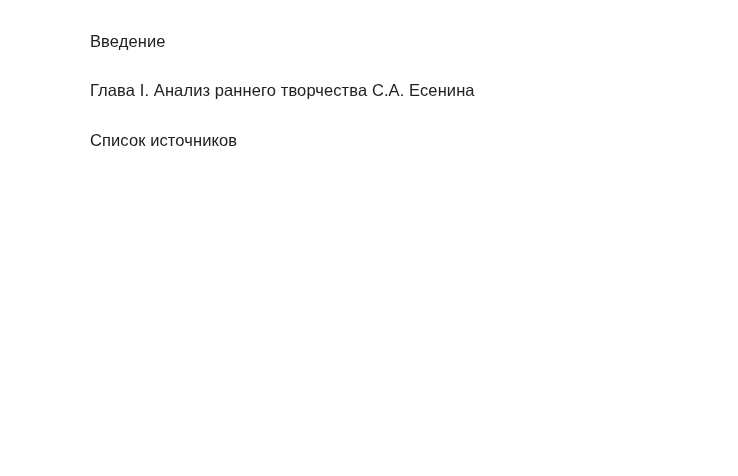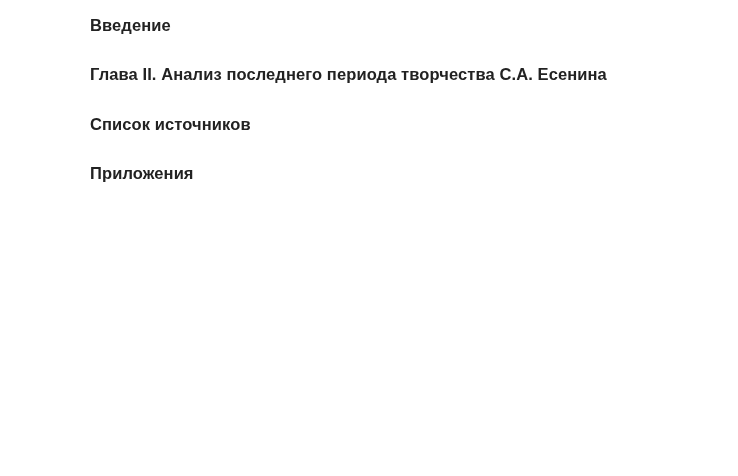--- a/index.html
+++ b/index.html
@@ -12,22 +12,21 @@
     height: 476px;
     font-family: "Liberation Sans", sans-serif;
     color: #202124;
     overflow: hidden;
   }
   .doc {
     position: relative;
     width: 736px;
     height: 476px;
     box-sizing: border-box;
-    padding: 14px 90px 0 90px;
-    font-weight: bold;
+    padding: 30px 90px 0 90px;
   }
   .para {
     font-size: 16.5px;
     line-height: 1.42;
     color: #222222;
     margin: 0 0 26px 0;
     letter-spacing: 0.1px;
     max-width: 540px;
     position: relative;
   }
@@ -42,28 +41,25 @@
 </style>
 </head>
 <body>
 
 <div class="doc">
 
   <p class="para">
     <span>Введение</span>
   </p>
 
+  <p class="para">
+    <span>Глава I. Анализ раннего творчества С.А. Есенина</span>
+  </p>
 
-  <p class="para">
-    <span>Глава II. Анализ последнего периода творчества С.А. Есенина</span>
-  </p>
 
 
 
   <p class="para">
     <span>Список источников</span>
   </p>
 
-  <p class="para">
-    <span>Приложения</span>
-  </p>
 
 </div>
 
 </body></html>

